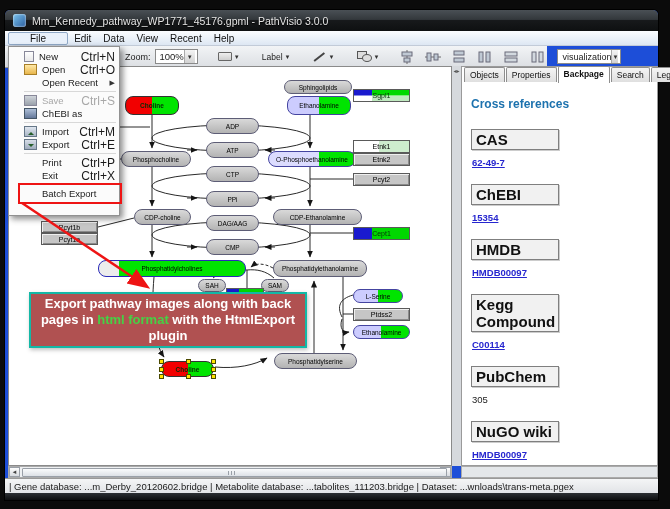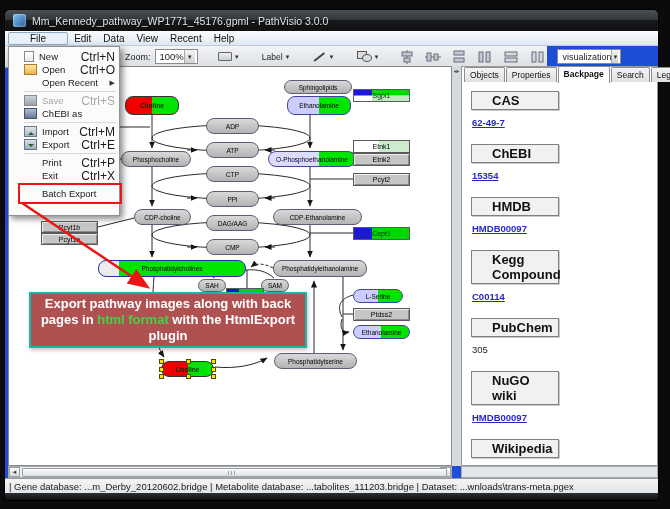--- a/index.html
+++ b/index.html
@@ -36,21 +36,21 @@
   .net{position:absolute;left:0;top:0;}
   .divider{position:absolute;left:447px;top:56px;width:9px;height:400px;background:#d6d9dd;}
   .divider .grip{position:absolute;left:1px;top:2px;width:7px;height:12px;font-size:6px;color:#555;line-height:6px;text-align:center;}
   .panel{position:absolute;left:456px;top:56px;width:197px;height:400px;background:#fff;border:1px solid #9a9a9a;}
   .tabs{position:absolute;left:2px;top:0;height:15px;display:flex;}
   .tab{font-size:8.5px;color:#111;background:linear-gradient(#f4f4f4,#dfdfdf);border:1px solid #8e8e8e;border-bottom:none;padding:2px 5px 0 5px;margin-right:1px;border-radius:2px 2px 0 0;height:15px;}
   .tab.active{background:#fff;position:relative;top:-1px;height:17px;font-weight:bold;}
   .bp{position:absolute;left:0;top:16px;width:195px;height:382px;background:#fff;overflow:hidden;padding:8px 0 0 9px;}
   .bp-title{font-size:12px;font-weight:bold;color:#1d72ae;margin:6px 0 18px 0;}
   .bp-sec{margin-bottom:9px;}
-  .bp-hdr{width:88px;border:1px solid #7f7f7f;background:#f1f1f1;font-size:13px;font-weight:bold;color:#111;padding:1px 20px;box-shadow:1px 1px 0 #ccc;}
+  .bp-hdr{width:88px;border:1px solid #7f7f7f;background:#f1f1f1;font-size:15px;font-weight:bold;color:#111;padding:1px 4px;box-shadow:1px 1px 0 #ccc;}
   .bp-val{display:inline-block;margin:7px 0 7px 1px;font-size:9.5px;font-weight:bold;color:#2626cf;text-decoration:underline;}
   .bp-val.plain{color:#222;text-decoration:none;font-weight:normal;}
   
   .hscroll{position:absolute;left:3px;top:456px;width:444px;height:12px;background:#eef0f2;border:1px solid #aaa;display:flex;align-items:center;}
   .sbtn{width:11px;height:10px;background:linear-gradient(#fdfdfd,#d8dbe0);border:1px solid #9aa0a8;font-size:6px;color:#444;display:flex;align-items:center;justify-content:center;}
   .sthumb{position:absolute;left:13px;top:1px;width:425px;height:9px;background:linear-gradient(#fafbfc,#dde1e6);border:1px solid #9aa0a8;border-radius:1px;}
   .sthumb::after{content:"";position:absolute;left:205px;top:2px;width:8px;height:4px;background:repeating-linear-gradient(90deg,#9aa0a8 0 1px,transparent 1px 3px);}
   .panelfoot{position:absolute;left:456px;top:456px;width:197px;height:12px;background:#e4e7ea;border:1px solid #aaa;}
   .statusbar{position:absolute;left:0;top:468px;width:653px;height:15px;background:linear-gradient(#f4f5f6,#e2e4e7);border-top:1px solid #999;display:flex;align-items:center;padding-left:4px;}
   .status-text{font-size:9.5px;color:#1a1a1a;white-space:nowrap;}
@@ -333,20 +333,21 @@
 
     <div class="panel">
       <div class="tabs" id="tabs">
           <div class="tab">Objects</div>
           <div class="tab">Properties</div>
           <div class="tab active">Backpage</div>
           <div class="tab">Search</div>
           <div class="tab">Legend</div>
         </div>
       <div class="bp">
+        <div class="bp-title">Cross references</div>
         <div id="bp-sections">
             <div class="bp-sec"><div class="bp-hdr">CAS</div><a class="bp-val">62-49-7</a></div>
             <div class="bp-sec"><div class="bp-hdr">ChEBI</div><a class="bp-val">15354</a></div>
             <div class="bp-sec"><div class="bp-hdr">HMDB</div><a class="bp-val">HMDB00097</a></div>
             <div class="bp-sec"><div class="bp-hdr">Kegg Compound</div><a class="bp-val">C00114</a></div>
             <div class="bp-sec"><div class="bp-hdr">PubChem</div><div class="bp-val plain">305</div></div>
             <div class="bp-sec"><div class="bp-hdr">NuGO wiki</div><a class="bp-val">HMDB00097</a></div>
             <div class="bp-sec"><div class="bp-hdr">Wikipedia</div><a class="bp-val">Choline</a></div>
           </div>
 

